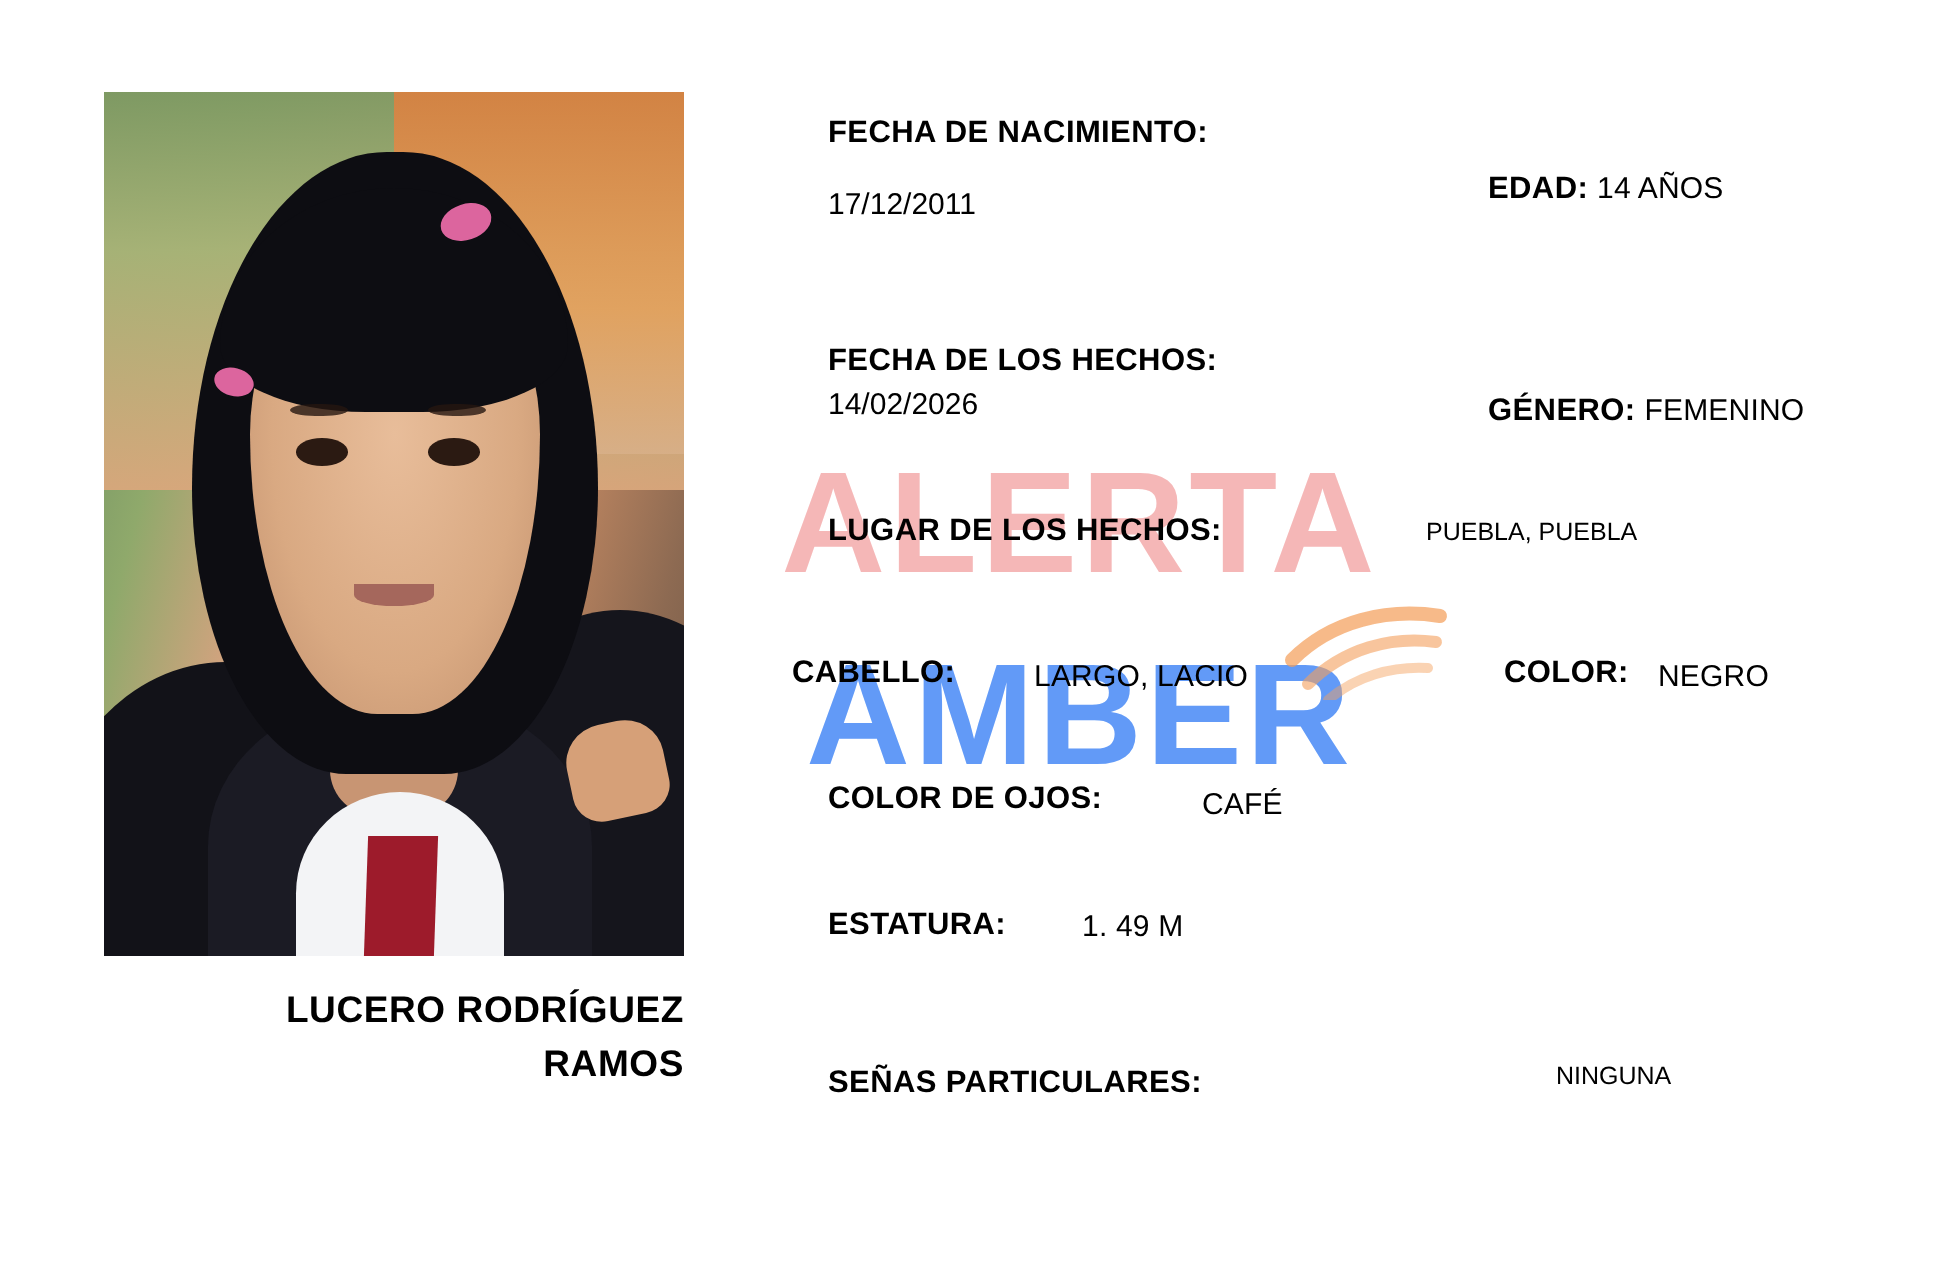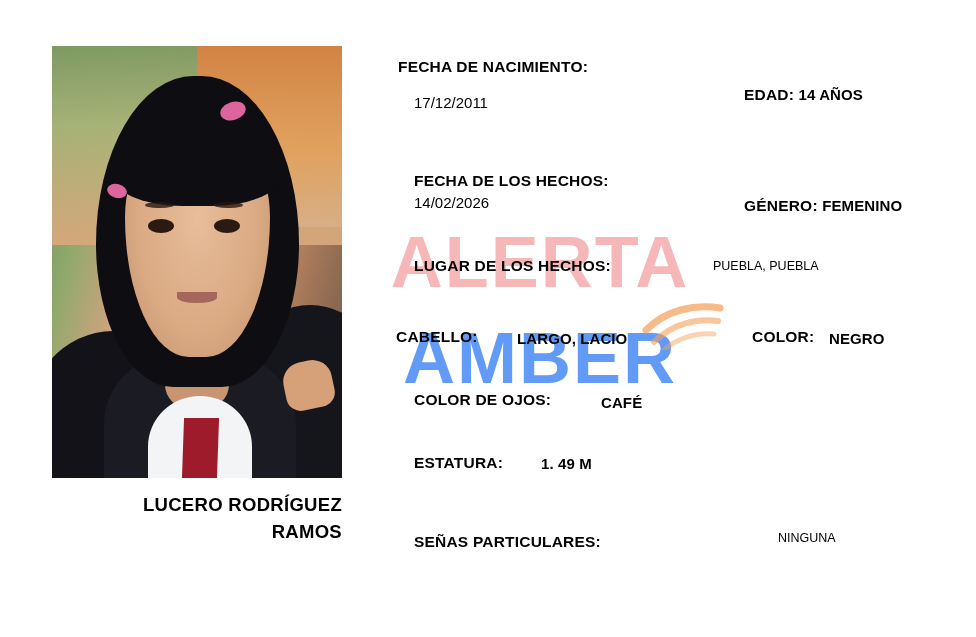--- a/index.html
+++ b/index.html
@@ -206,33 +206,32 @@
     white-space: nowrap;
   }
   .lbl {
     font-weight: bold;
     font-size: 15.5px;
     letter-spacing: .2px;
   }
   .val {
     font-size: 15px;
     letter-spacing: .1px;
-    font-weight: bold;
   }
   .val-sm {
     font-size: 12.5px;
   }
   .val-center {
     font-size: 15px;
     display: block;
     text-align: left;
   }
 
   
-  #f-birth-label  { left: 398px; top: 58px; }
+  #f-birth-label  { left: 414px; top: 58px; }
   #f-birth-value  { left: 414px; top: 94px; width: 220px; }
   #f-age          { left: 744px; top: 86px; }
 
   #f-events-label { left: 414px; top: 146px; margin-top: 26px; }
   #f-events-value { left: 414px; top: 194px; width: 220px; }
   #f-gender       { left: 744px; top: 197px; }
 
   #f-place-label  { left: 414px; top: 257px; }
   #f-place-value  { left: 713px; top: 259px; }
 

